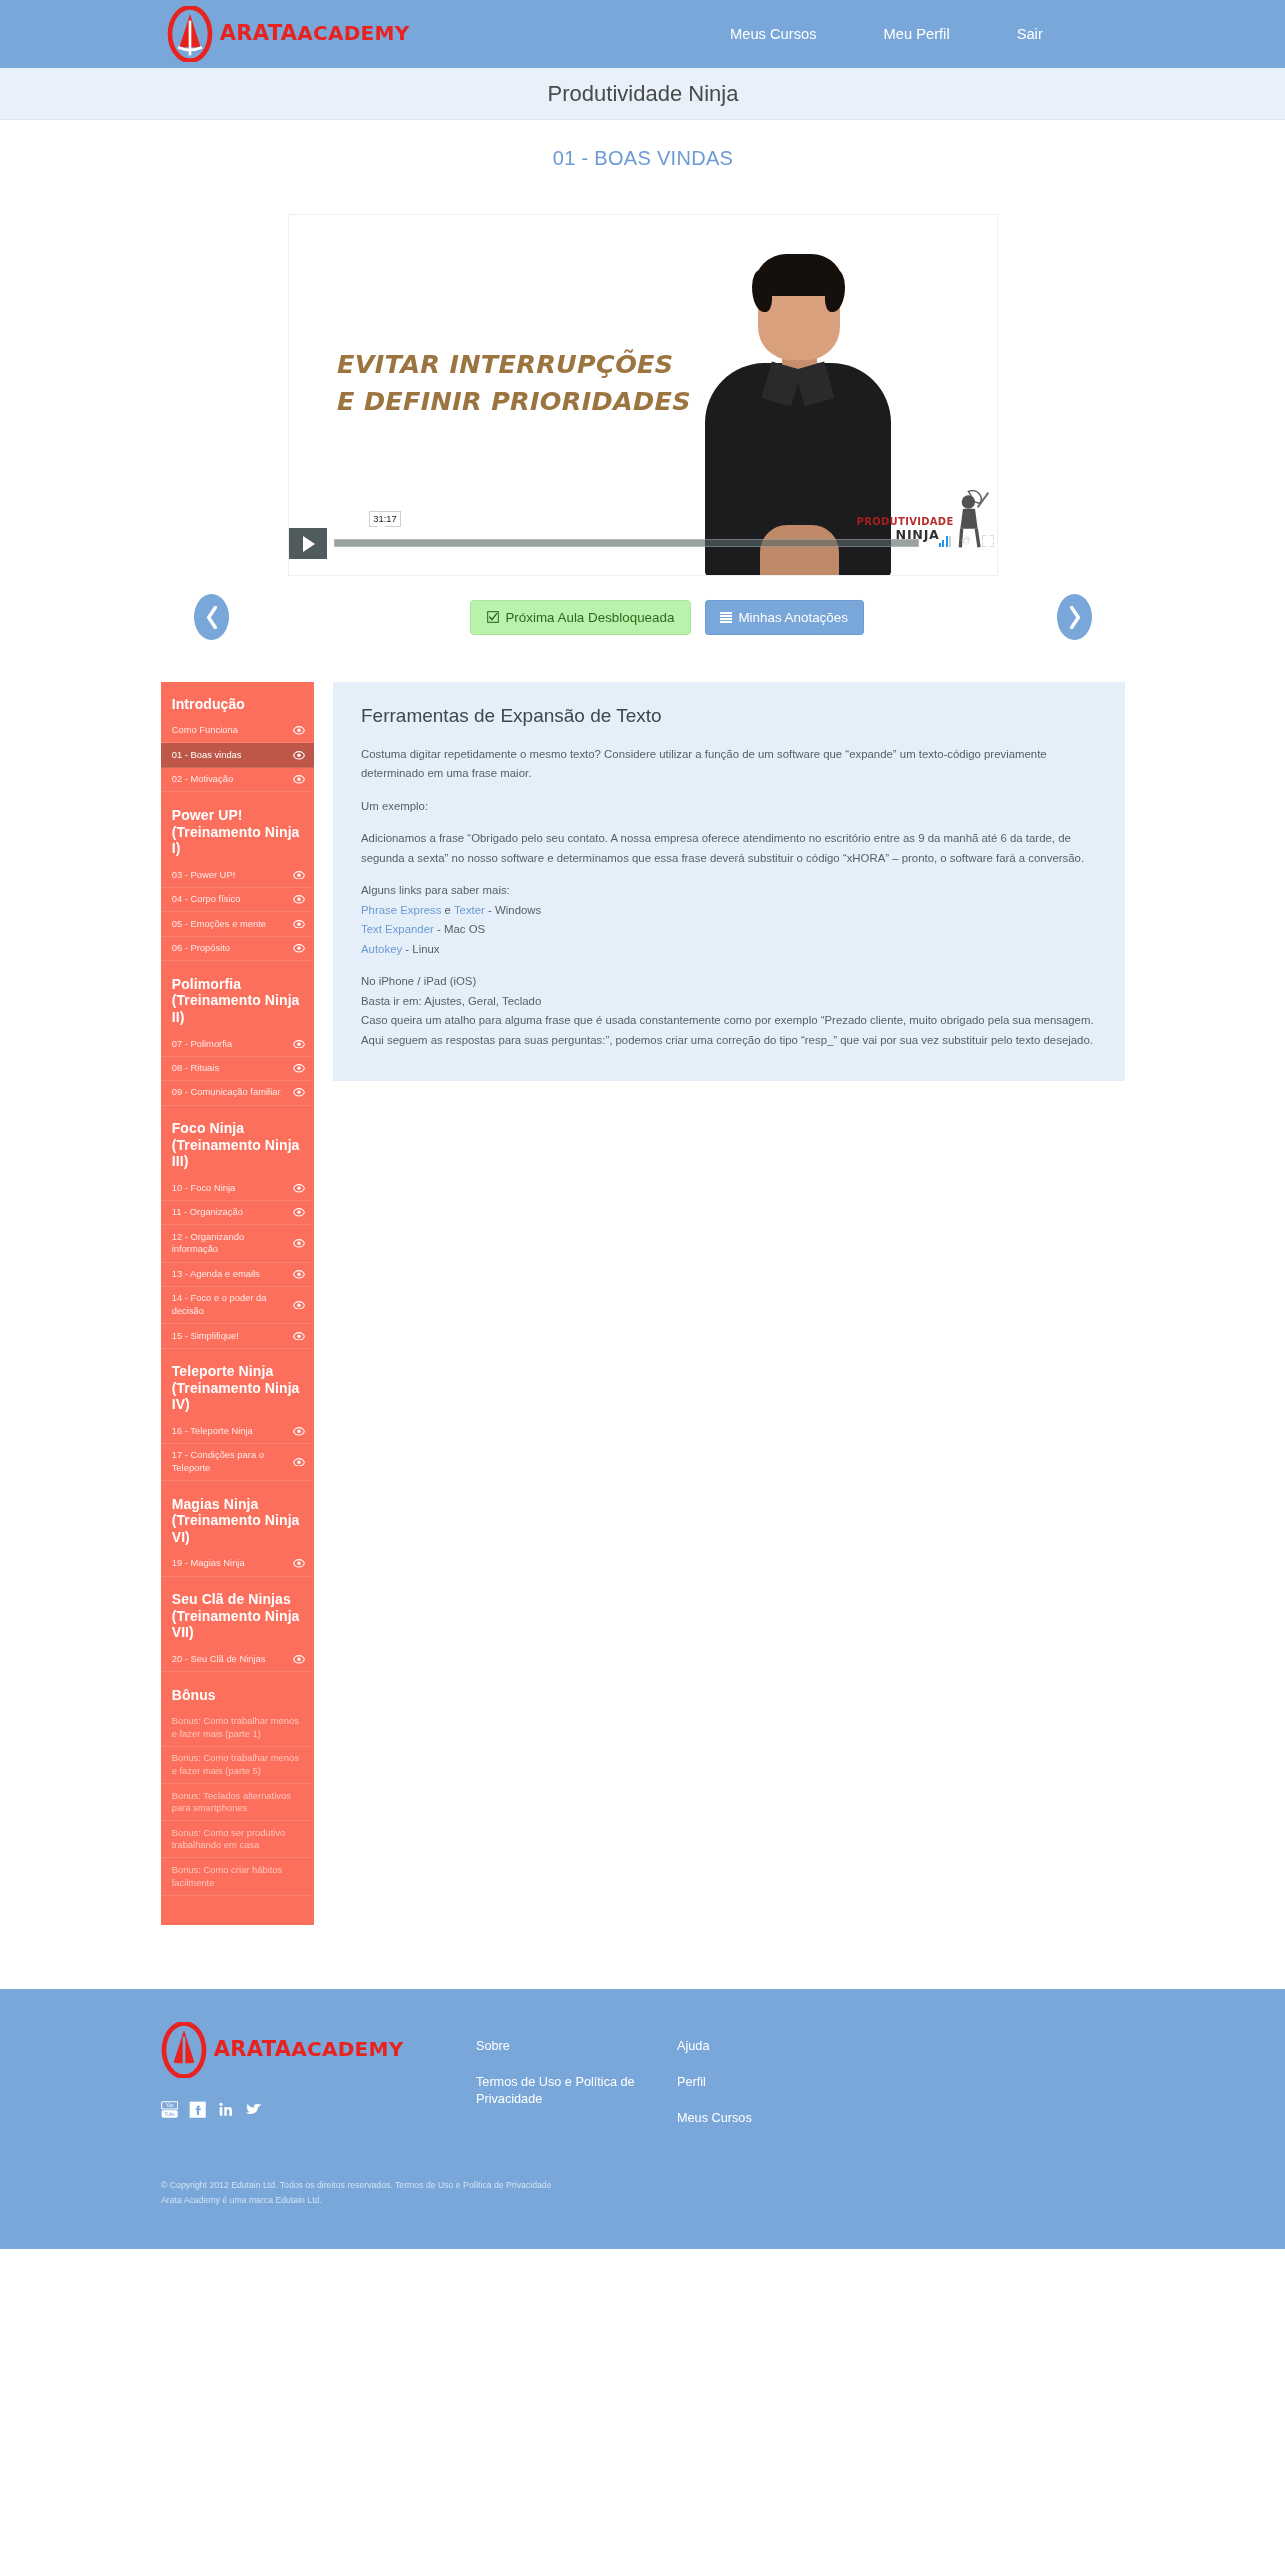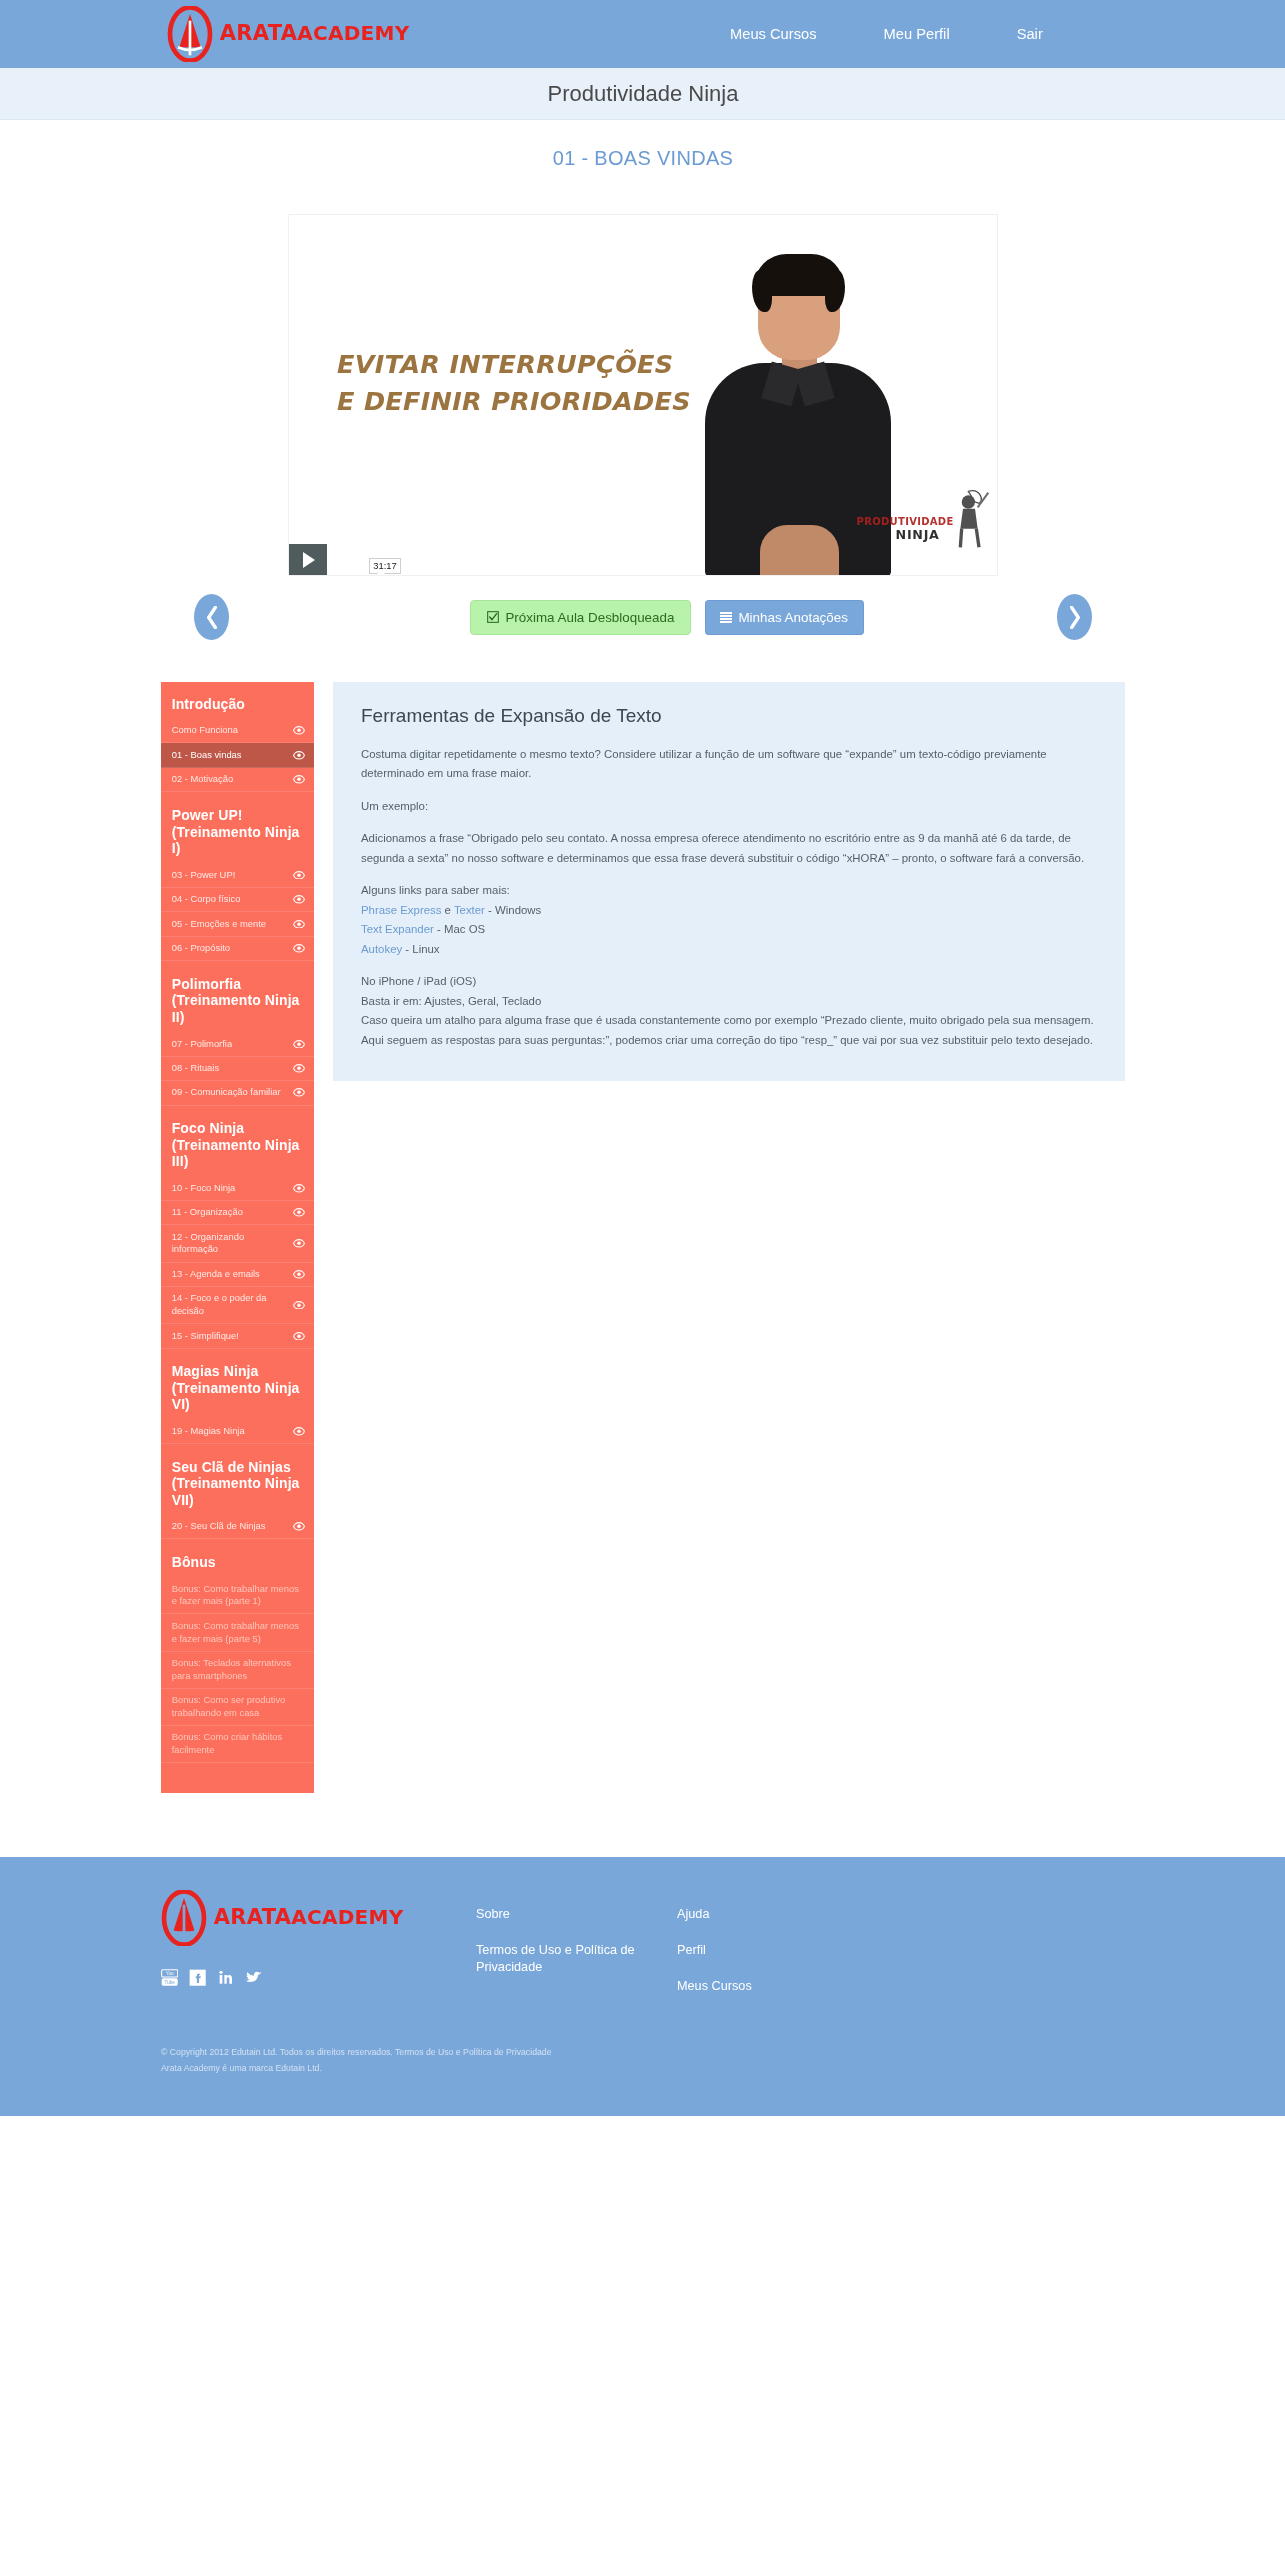--- a/index.html
+++ b/index.html
@@ -76,22 +76,22 @@
   .pres-hands { position: absolute; left: 72px; bottom: 0px; width: 79px; height: 50px; background: #c08a68; border-radius: 27px 27px 0 0; }
 
   .video-watermark {
     position: absolute; right: 5.4px; bottom: 21.4px; width: 134px; height: 74px;
   }
   .wm-text1 { position: absolute; right: 38px; bottom: 27px; color: #b0201c; font-weight: bold; font-size: 10px; font-family: "DejaVu Sans", sans-serif; letter-spacing: 0.3px; opacity: 0.92; }
   .wm-text2 { position: absolute; right: 52px; bottom: 12px; color: #1a1a1a; font-weight: bold; font-size: 12.7px; font-family: "DejaVu Sans", sans-serif; letter-spacing: 0.7px; opacity: 0.9; }
   .wm-ninja { position: absolute; right: 1.3px; bottom: 4px; width: 42px; height: 64px; opacity: 0.85; }
 
   .player-controls {
-    position: absolute; left: 0; bottom: 0; width: 710px; height: 31px;
-    display: flex; align-items: flex-end;
+    position: absolute; left: 0; bottom: 16px; width: 710px; height: 31px;
+    display: flex; align-items: flex-start;
   }
   .play-btn {
     width: 38px; height: 31px; background: #4f5b5c;
     display: flex; align-items: center; justify-content: center; cursor: pointer;
     flex: none;
   }
   .play-tri { width: 0; height: 0; border-left: 12.7px solid #ffffff; border-top: 8px solid transparent; border-bottom: 8px solid transparent; margin-left: 2.7px; }
   .scrub-area { flex: 1; background: #52606133; position: relative; }
   .scrub-track { position: absolute; left: 6.7px; right: 80px; top: 10.7px; height: 8px; background: rgba(90,103,104,0.62); border: 0.7px solid rgba(255,255,255,0.25); }
   .time-tip {
@@ -453,20 +453,37 @@
         </div>
         <div class="menu-item">
           <span class="menu-item-label">15 - Simplifique!</span>
           <svg class="eye-ico" viewBox="0 0 18 13">
             <path d="M9 1C4.6 1 1.6 4.2 1 6.5 1.6 8.8 4.6 12 9 12s7.4-3.2 8-5.5C16.4 4.2 13.4 1 9 1z" fill="none" stroke="#ffffff" stroke-width="1.7"></path>
             <circle cx="9" cy="6.5" r="2.6" fill="#ffffff"></circle>
           </svg>
         </div>
       </div>
       <div class="menu-section">
+        <div class="menu-section-title">Teleporte Ninja (Treinamento Ninja IV)</div>
+        <div class="menu-item">
+          <span class="menu-item-label">16 - Teleporte Ninja</span>
+          <svg class="eye-ico" viewBox="0 0 18 13">
+            <path d="M9 1C4.6 1 1.6 4.2 1 6.5 1.6 8.8 4.6 12 9 12s7.4-3.2 8-5.5C16.4 4.2 13.4 1 9 1z" fill="none" stroke="#ffffff" stroke-width="1.7"></path>
+            <circle cx="9" cy="6.5" r="2.6" fill="#ffffff"></circle>
+          </svg>
+        </div>
+        <div class="menu-item">
+          <span class="menu-item-label">17 - Condições para o Teleporte</span>
+          <svg class="eye-ico" viewBox="0 0 18 13">
+            <path d="M9 1C4.6 1 1.6 4.2 1 6.5 1.6 8.8 4.6 12 9 12s7.4-3.2 8-5.5C16.4 4.2 13.4 1 9 1z" fill="none" stroke="#ffffff" stroke-width="1.7"></path>
+            <circle cx="9" cy="6.5" r="2.6" fill="#ffffff"></circle>
+          </svg>
+        </div>
+      </div>
+      <div class="menu-section">
         <div class="menu-section-title">Magias Ninja (Treinamento Ninja VI)</div>
         <div class="menu-item">
           <span class="menu-item-label">19 - Magias Ninja</span>
           <svg class="eye-ico" viewBox="0 0 18 13">
             <path d="M9 1C4.6 1 1.6 4.2 1 6.5 1.6 8.8 4.6 12 9 12s7.4-3.2 8-5.5C16.4 4.2 13.4 1 9 1z" fill="none" stroke="#ffffff" stroke-width="1.7"></path>
             <circle cx="9" cy="6.5" r="2.6" fill="#ffffff"></circle>
           </svg>
         </div>
       </div>
       <div class="menu-section">

